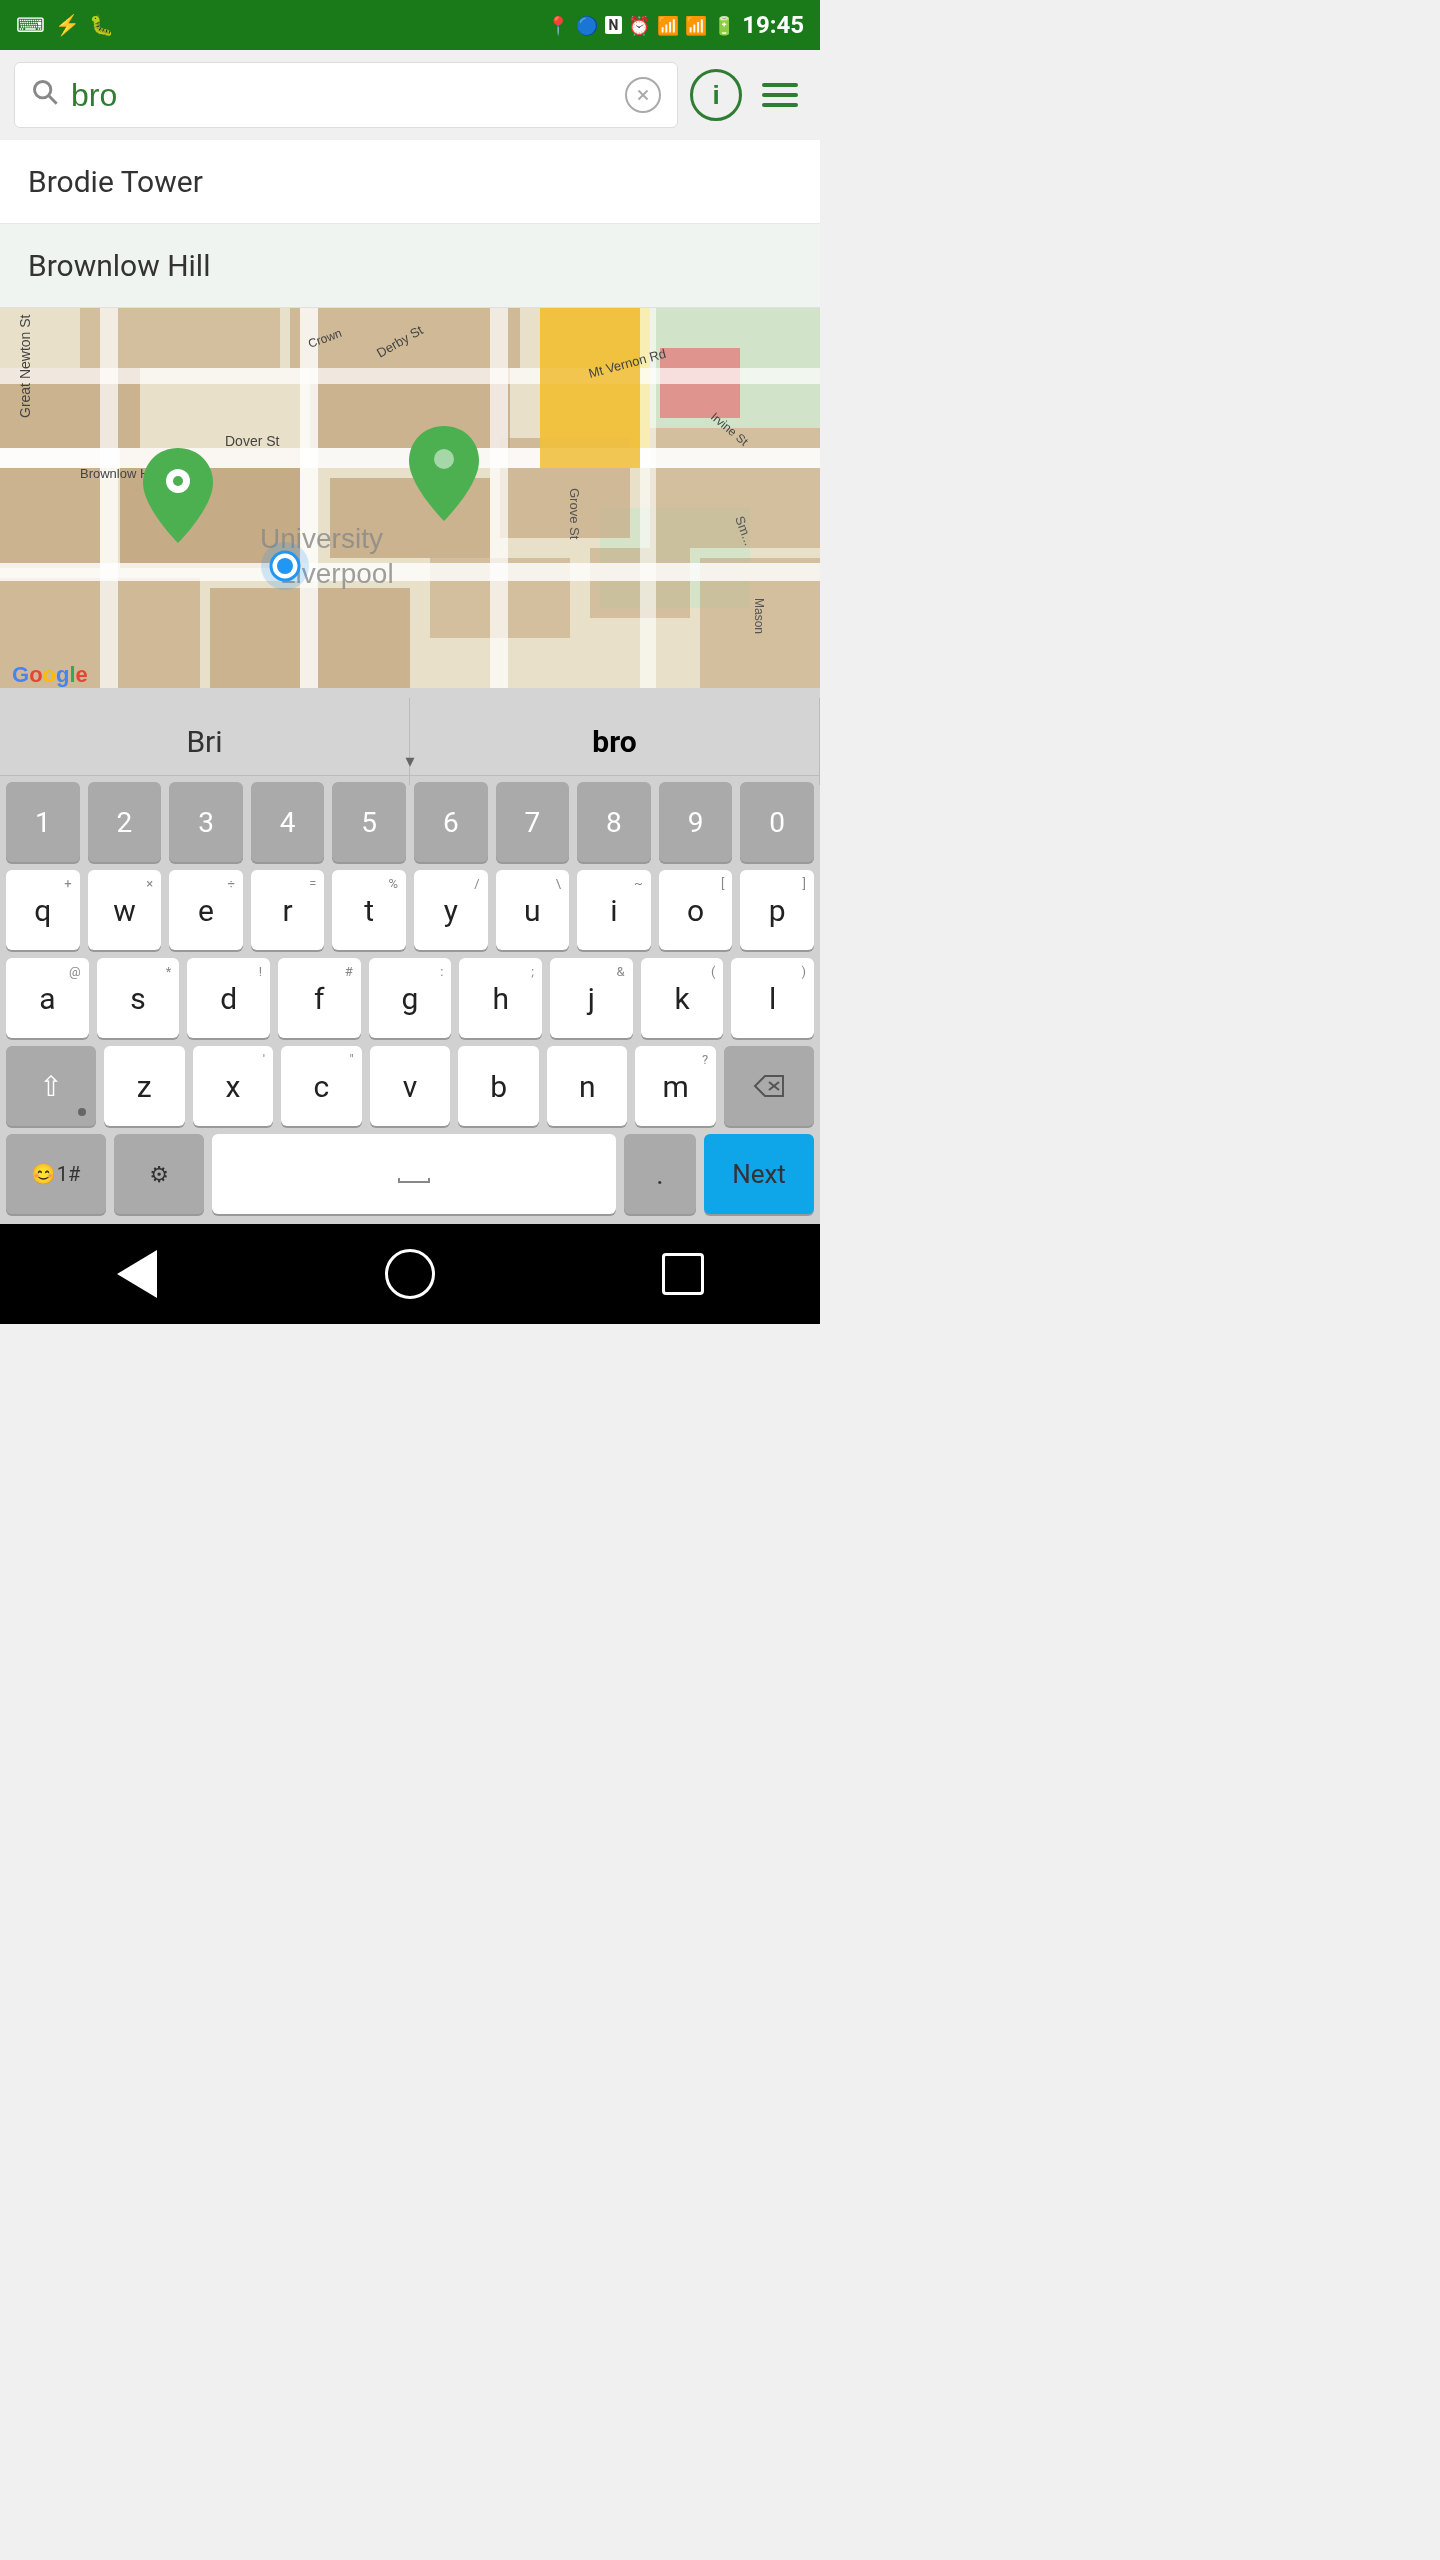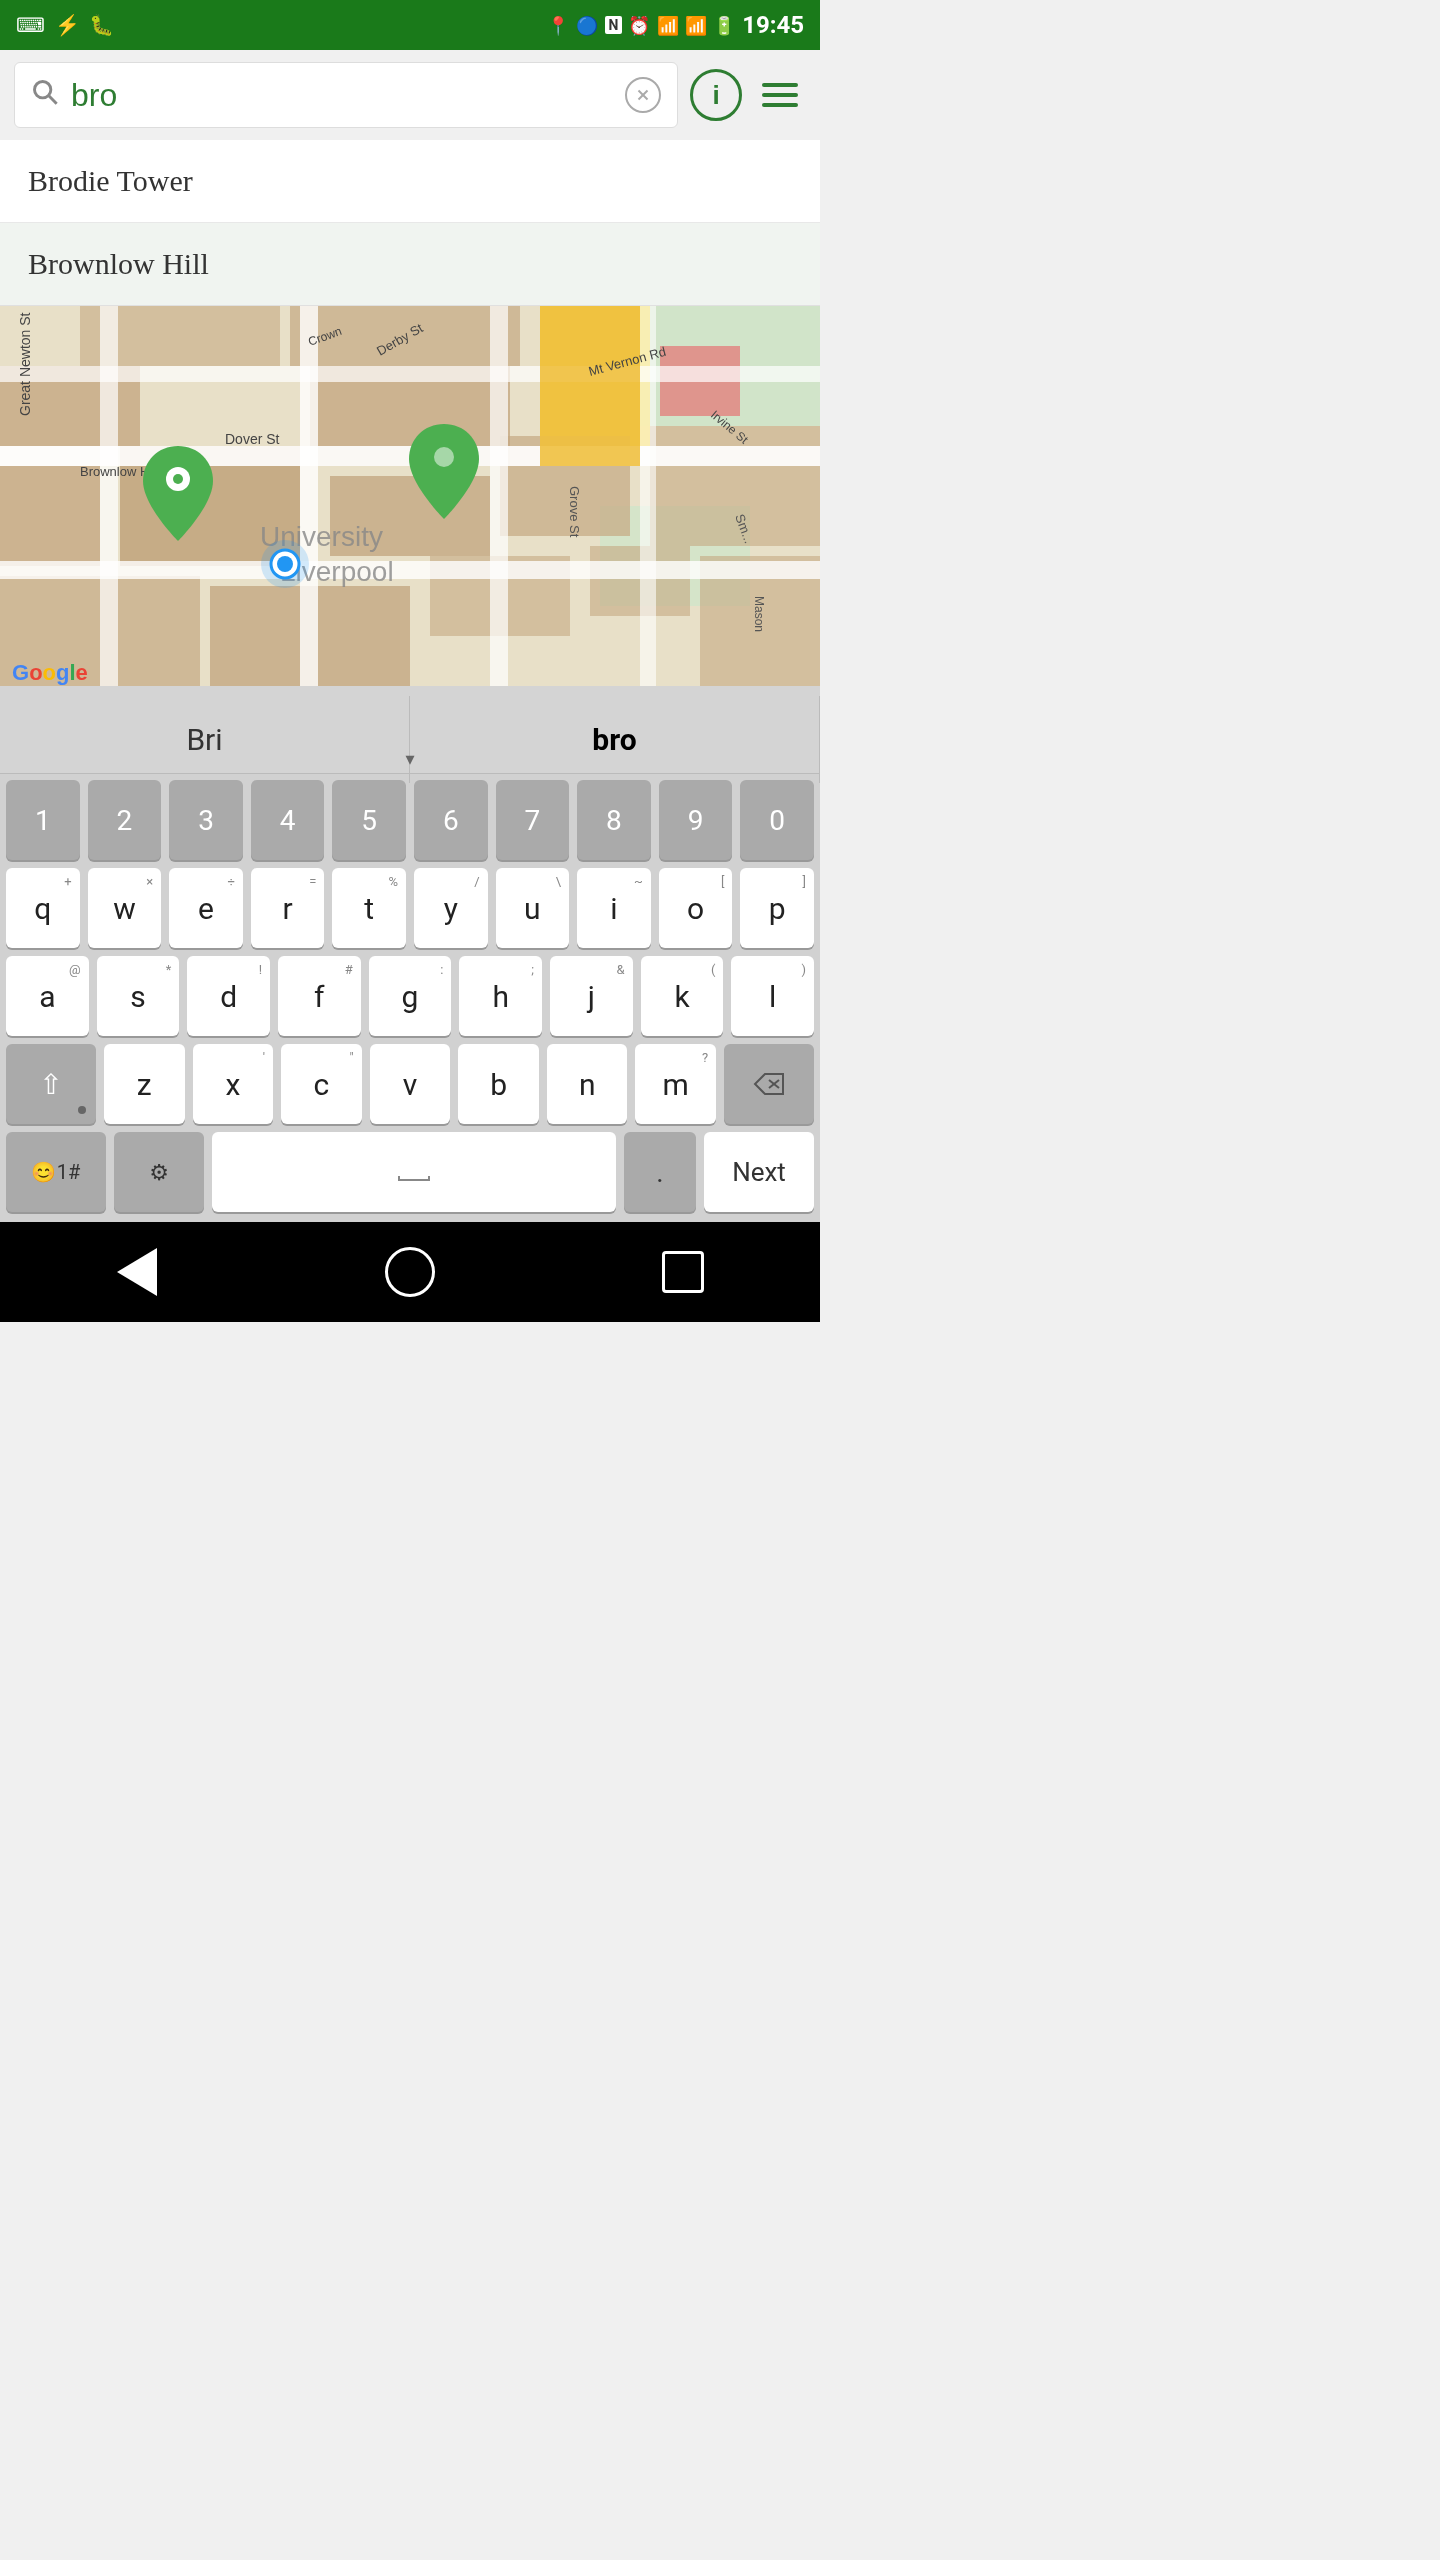--- a/index.html
+++ b/index.html
@@ -121,21 +121,20 @@
       width: 36px;
       height: 4px;
       background: #2e7d32;
       border-radius: 2px;
     }
 
     
     .suggestions {
       background: white;
       border-bottom: 1px solid #e0e0e0;
-      font-family: Liberation Serif, serif;
     }
     .suggestion-item {
       padding: 24px 28px;
       font-size: 30px;
       color: #333;
       border-bottom: 1px solid #e8e8e8;
       cursor: pointer;
     }
     .suggestion-item:last-child {
       border-bottom: none;
@@ -240,21 +239,21 @@
       position: absolute;
       top: 6px;
       right: 8px;
     }
     .key-space {
       background: white;
       flex: 3;
       color: #222;
     }
     .key-next {
-      background: #ffffff;
+      background: #0ea5e9;
       color: #333;
       padding: 0 18px;
       font-size: 26px;
     }
     .key-dot {
       background: #aaa;
       color: #333;
       min-width: 70px;
     }
     .key-emoji {

